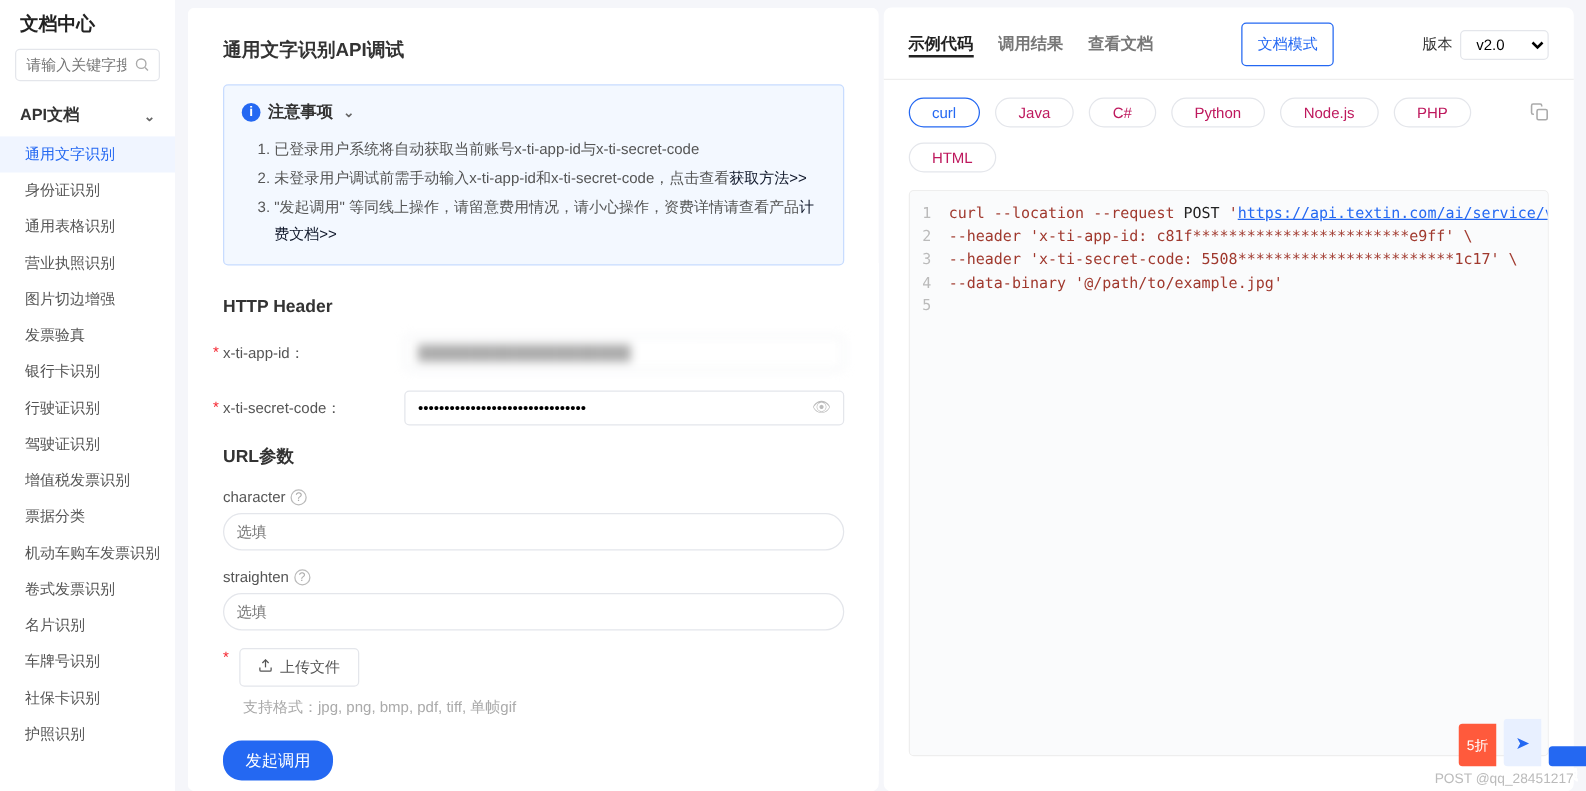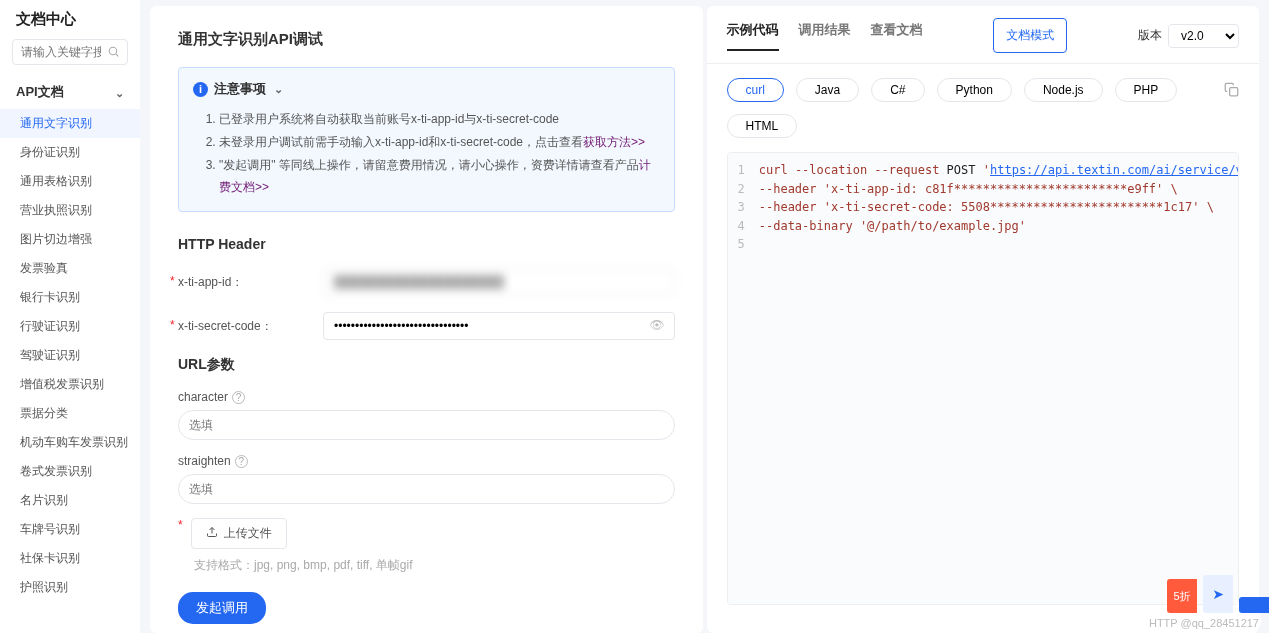--- a/index.html
+++ b/index.html
@@ -25,21 +25,21 @@
 
 .left-inner { padding: 24px 28px; }
 .page-title { font-size: 15px; font-weight: 700; margin-bottom: 18px; }
 
 .alert { border: 1px solid #c8dcff; background: #f3f8ff; border-radius: 4px; padding: 12px 14px; margin-bottom: 24px; }
 .alert-head { display: flex; align-items: center; gap: 6px; font-weight: 600; color: #333; font-size: 13px; }
 .alert-head .info-ic { width: 15px; height: 15px; border-radius: 50%; background: #2468f2; color: #fff; font-size: 11px; text-align: center; line-height: 15px; font-weight: 700; }
 .alert-head .chev { font-size: 11px; color: #666; margin-left:2px; }
 .alert ol { margin-top: 10px; padding-left: 26px; }
 .alert ol li { font-size: 12px; color: #555; line-height: 1.9; }
-.alert a { color: #701a75; text-decoration: none; }
+.alert a { color: #0f172a; text-decoration: none; }
 
 .sec-title { font-weight: 700; font-size: 14px; margin: 10px 0 16px; }
 .form-row { display: flex; align-items: center; margin-bottom: 16px; }
 .form-row .lbl { width: 145px; font-size: 12px; color: #555; position: relative; }
 .form-row .lbl.req::before { content:"*"; color:#f5222d; position:absolute; left:-8px; }
 .form-row input { flex: 1; border: 1px solid #e4e6eb; border-radius: 4px; padding: 6px 10px; font-size: 12px; outline: none; min-width:0; }
 .blurred { filter: blur(4px); color: #aaa; }
 .pwd-wrap { position: relative; flex: 1; }
 .pwd-wrap input { width: 100%; }
 .pwd-wrap .eye { position: absolute; right: 10px; top: 6px; color: #bbb; font-size: 12px; }
@@ -53,29 +53,29 @@
 .upload-row .req { color:#f5222d; font-size:12px; }
 .upload-btn { border:1px solid #e4e6eb; background:#fff; border-radius:4px; padding:6px 14px; font-size:12px; cursor:pointer; display:flex; align-items:center; gap:6px; color:#555; }
 .support-fmt { font-size:12px; color:#aaa; margin-top:8px; margin-left:16px; }
 
 .run-btn { margin-top:18px; background:#2468f2; color:#fff; border:none; border-radius:15px; padding:7px 18px; font-size:13px; cursor:pointer; }
 
 
 .panel-right { display:flex; flex-direction:column; position:relative; padding-bottom:8px; }
 .right-head { display:flex; align-items:center; justify-content:space-between; padding: 12px 20px 0; }
 .tabs { display:flex; gap:20px; font-size:13px; }
-.tab { padding-bottom:10px; cursor:pointer; color:#777; border-bottom:2px solid transparent; font-weight:600;font-family:Liberation Serif, serif; }
+.tab { cursor:pointer; color:#777; border-bottom:2px solid transparent; font-weight:600;font-family:Liberation Serif, serif; }
 .tab.active { color:#222; border-bottom-color:#222; }
 .doc-mode { border:1px solid #2468f2; color:#2468f2; background:#fff; border-radius:4px; padding:8px 12px; font-size:12px; cursor:pointer; }
 .version-sel { display:flex; align-items:center; gap:6px; font-size:12px; }
 .version-sel select { border:1px solid #e4e6eb; border-radius:4px; padding:3px 18px 3px 8px; font-size:12px; background:#fff; }
 
 .right-body { border-top:1px solid #eee; margin-top:10px; padding:14px 20px 20px; display:flex; flex-direction:column; flex:1; min-height:0; }
 .lang-row { display:flex; gap:12px; align-items:center; flex-wrap:wrap; position:relative; }
-.lang-btn { border:1px solid #e4e6eb; background:#fff; border-radius:14px; padding:4px 18px; font-size:12px; cursor:pointer; color:#000000; }
+.lang-btn { border:1px solid #e4e6eb; background:#fff; border-radius:14px; padding:4px 18px; font-size:12px; cursor:pointer; color:#be185d; }
 .lang-btn.active { border-color:#2468f2; color:#2468f2; }
 .copy-ic { position:absolute; right:0; top:4px; color:#aaa; cursor:pointer; }
 
 .code-box { background:#fafbfc; border:1px solid #eee; border-radius:4px; margin-top:14px; flex:1; min-height:0; overflow:auto; font-family:"SFMono-Regular",Consolas,Menlo,monospace; font-size:12px; line-height:1.55; display:flex; }
 .gutter { padding:8px 10px; text-align:right; color:#bbb; user-select:none; }
 .code { padding:8px 8px 8px 4px; white-space:pre; }
 .tok-cmd{color:#a0392e;} .tok-flag{color:#a0392e;} .tok-str{color:#2468f2;text-decoration:underline;} .tok-plain{color:#a0392e;} .tok-post{color:#222;}
 
 
 .float-col { position:absolute; right:0; bottom:20px; display:flex; flex-direction:row; gap:6px; align-items:flex-end; }
@@ -234,14 +234,14 @@
       </div>
     </section>
   </div>
 
   <div class="float-col">
     <div class="float-item promo">5折</div>
     <div class="float-item plane">➤</div>
     <div class="float-item contact">联系我们</div>
   </div>
 
-  <div class="watermark">HTTP @qq_28451217</div>
+  <div class="watermark">POST @qq_28451217</div>
 </div>
 
 </body></html>

